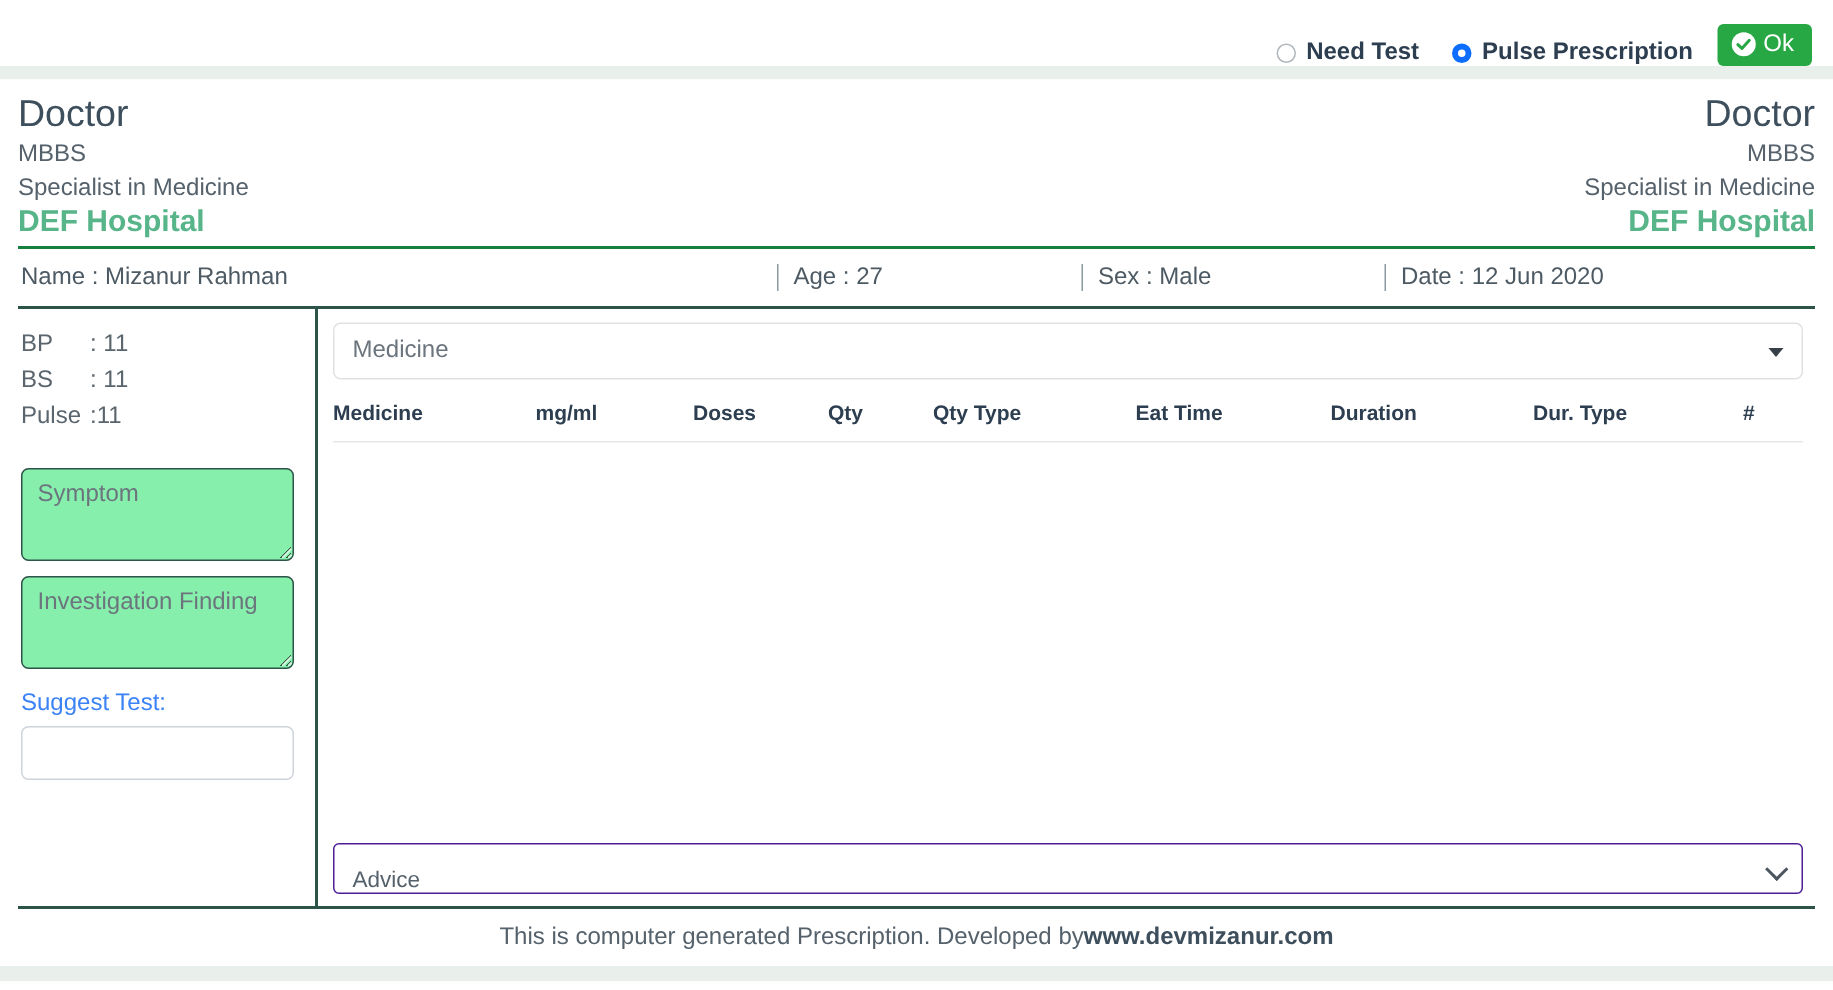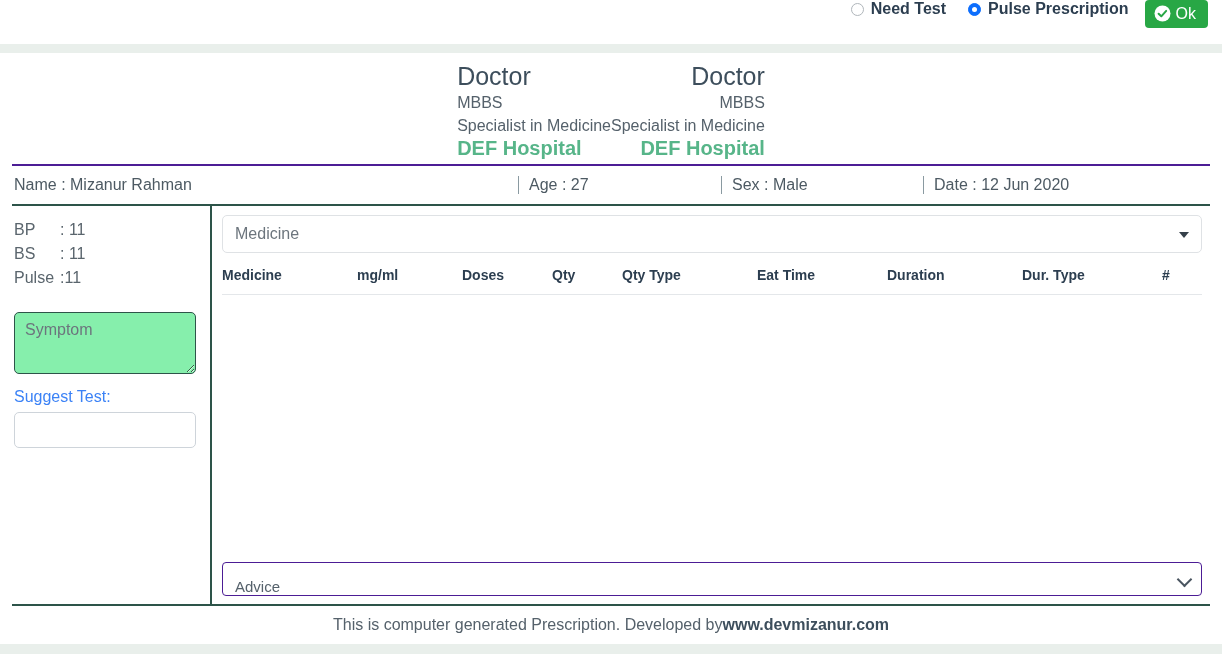--- a/index.html
+++ b/index.html
@@ -14,21 +14,21 @@
     font-size: 15px;
     color: #555d63;
     overflow: hidden;
   }
 
   
   .toolbar {
     height: 44px;
     background: #ffffff;
     display: flex;
-    align-items: flex-start;
+    align-items: flex-end;
     justify-content: flex-end;
     padding-right: 14px;
     box-sizing: border-box;
   }
   .radio-group {
     display: flex;
     align-items: center;
     margin-right: 16px;
   }
   .radio-item {
@@ -95,24 +95,24 @@
 
   
   .sheet {
     background: #ffffff;
     padding: 0 12px;
     box-sizing: border-box;
   }
 
   .doc-header {
     display: flex;
-    justify-content: center;
+    justify-content: space-between;
     padding-top: 8px;
     padding-bottom: 4px;
-    border-bottom: 2px solid #4c1d95;
+    border-bottom: 2px solid #15803d;
   }
   .doc-col.right { text-align: right; }
   .doc-name {
     font-size: 25px;
     color: #3d4e5c;
     line-height: 30px;
     font-weight: normal;
   }
   .doc-line {
     font-size: 16px;
@@ -374,20 +374,21 @@
         <span class="vital-key">BS</span>
         <span class="vital-val">: 11</span>
       </div>
       <div class="vital-row">
         <span class="vital-key">Pulse</span>
         <span class="vital-val">:11</span>
       </div>
 
       <textarea class="ta symptom" placeholder="Symptom" style=""></textarea>
 
+      <textarea class="ta finding" placeholder="Investigation Finding" style=""></textarea>
 
       <div class="suggest-label">Suggest Test:</div>
 
       <input class="suggest-input" type="text" placeholder="" style="">
     </div>
 
     <div class="right-pane">
 
       <div class="medicine-select">
         <span class="medicine-placeholder">Medicine</span>

